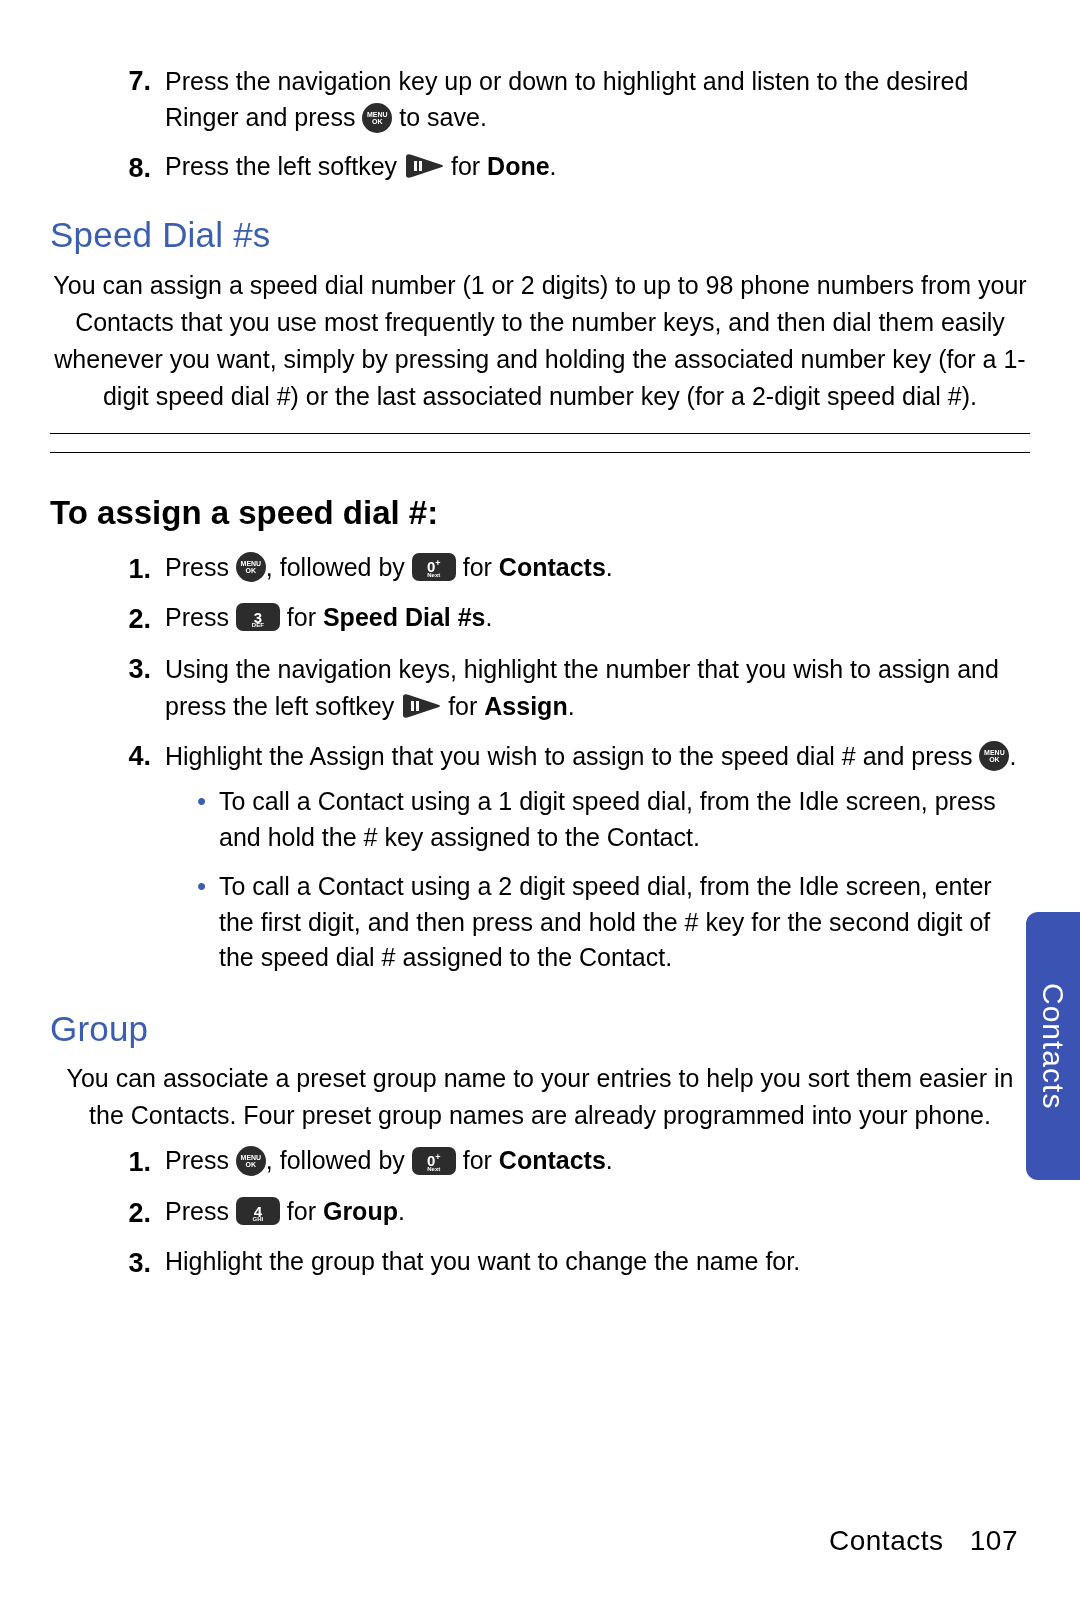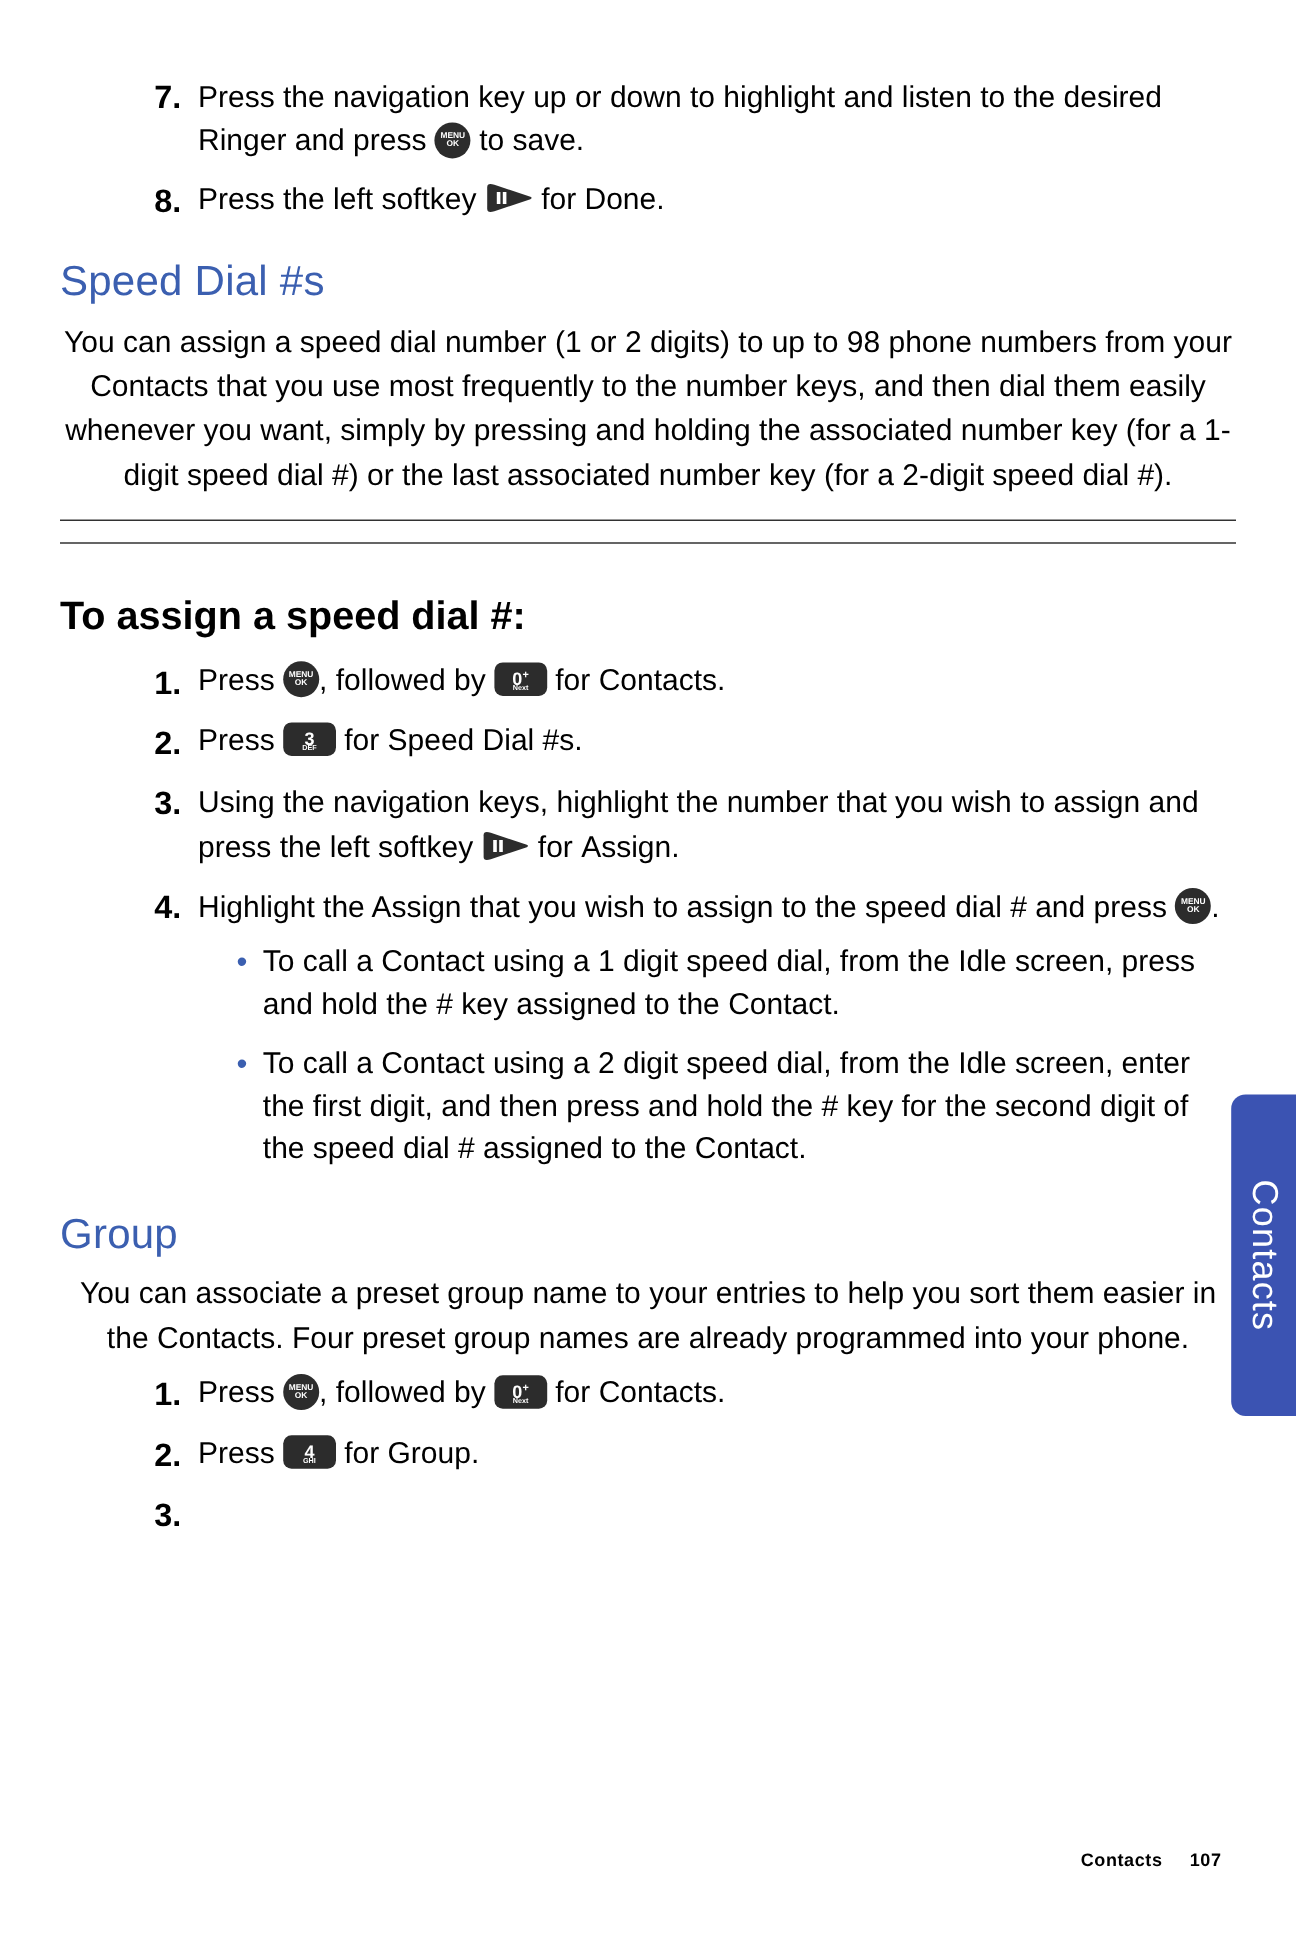--- a/index.html
+++ b/index.html
@@ -113,21 +113,21 @@
     margin-bottom: 14px;
   }
   .sub-bullets .dot {
     width: 22px; flex: none;
     color: #3b5fb0;
     font-size: 26px;
     line-height: 1;
     padding-top: 4px;
   }
   .sub-bullets .btxt { flex: 1; line-height: 1.42; }
-  .bcond { font-weight: 400; font-family: Arial, sans-serif; font-stretch: condensed; }
+  .bcond { font-weight: 700; font-family: Arial, sans-serif; font-stretch: condensed; }
   .tab {
     position: absolute;
     right: 0;
     top: 912px;
     width: 54px;
     height: 268px;
     background: #3b53b2;
     border-top-left-radius: 12px;
     border-bottom-left-radius: 12px;
     display: flex;
@@ -137,22 +137,22 @@
   .tab span {
     color: #fff;
     writing-mode: vertical-rl;
     font-size: 30px;
     letter-spacing: 1px;
   }
   .footer {
     position: absolute;
     bottom: 60px;
     right: 62px;
-    font-weight: 700;
-    font-size: 15px;
+    font-weight: 400;
+    font-size: 28px;
     font-stretch: condensed;
     letter-spacing: 0.5px;
   }
   .footer .pn { margin-left: 18px; }
 </style>
 </head>
 <body>
 
 <div class="page">
 
@@ -270,20 +270,23 @@
         <span>Press </span>
         <span class="icon icon-key">
             <span class="kmain">4</span>
             <span class="ksub">GHI</span>
           </span>
         <span> for </span><span class="bcond">Group</span><span>.</span>
       </div>
     </div>
     <div class="li">
       <div class="num">3.</div>
+      <div class="body tight">
+        <span>Highlight the group that you want to change the name for.</span>
+      </div>
     </div>
   </div>
 
 </div>
 
 <div class="tab">
   <span>Contacts</span>
 </div>
 
 <div class="footer">

